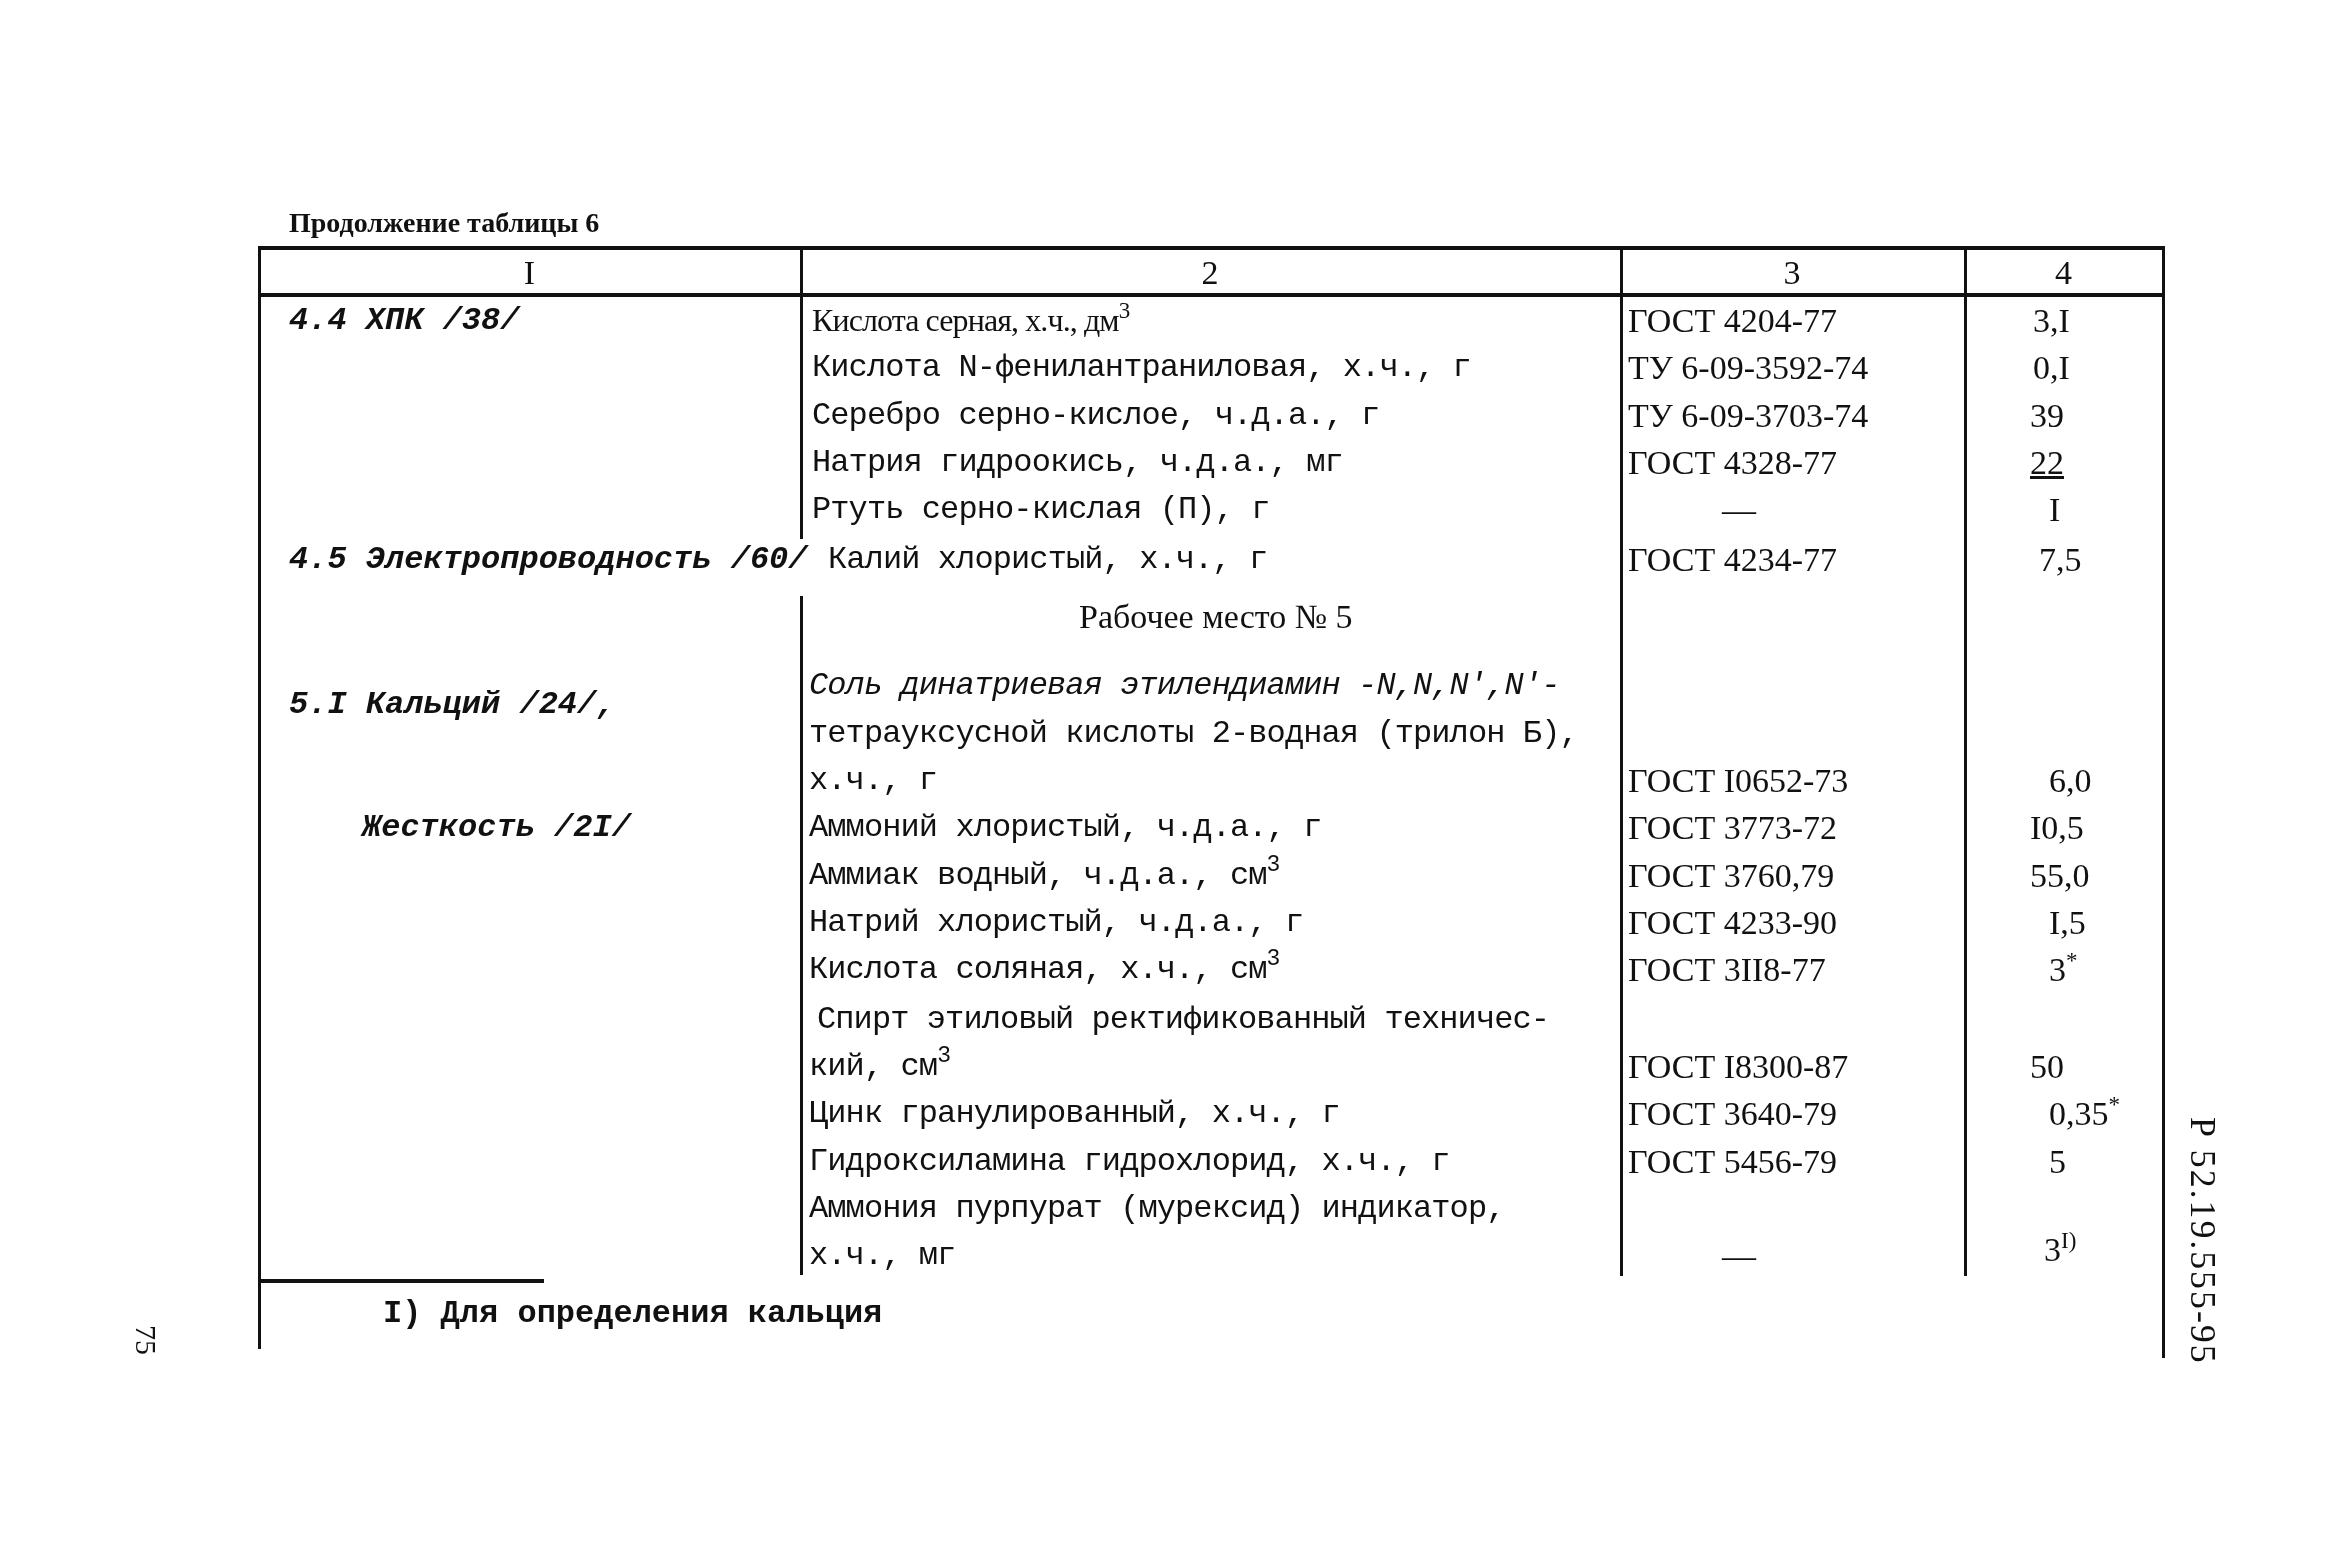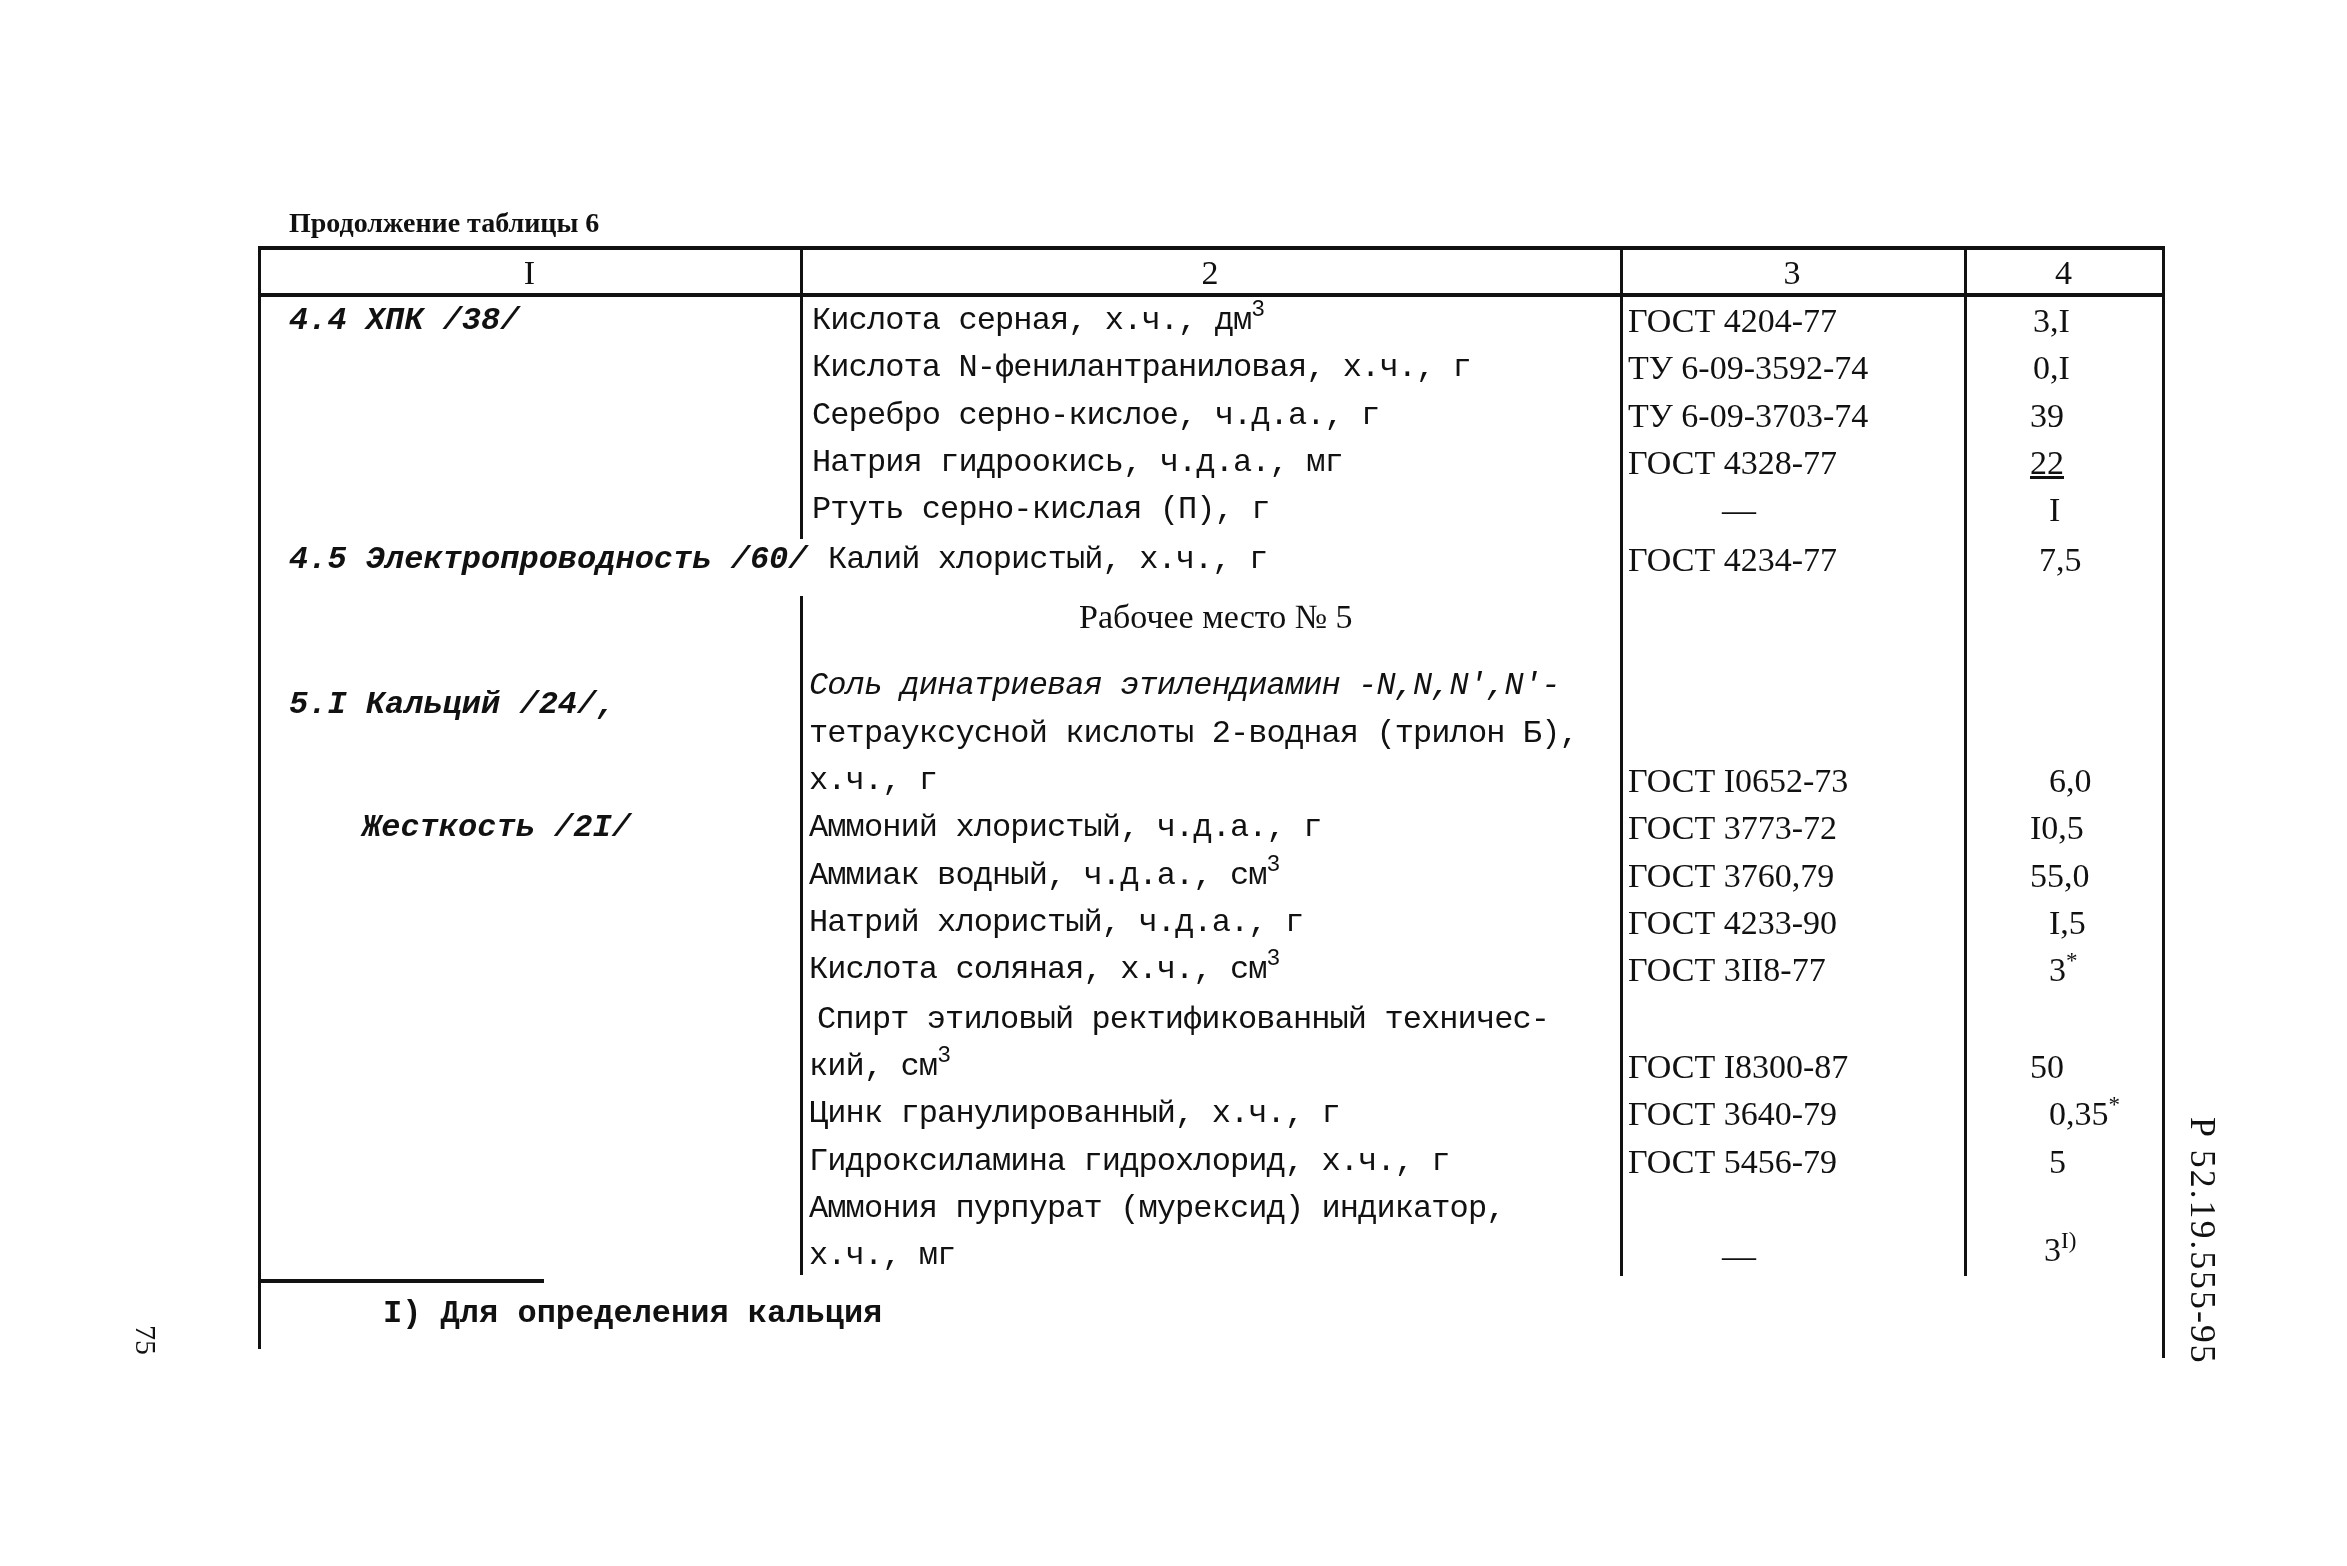--- a/index.html
+++ b/index.html
@@ -37,21 +37,21 @@
 <div class="vline" style="left:2162px; top:246px; height:1112px;"></div>
 <div class="hline" style="left:260px; top:1279px; width:284px; height:3.8px;"></div>
 
 <div class="hdr" style="left:260px; width:539px;">I</div>
 <div class="hdr" style="left:800px; width:820px;">2</div>
 <div class="hdr" style="left:1620px; width:344px;">3</div>
 <div class="hdr" style="left:1964px; width:199px;">4</div>
 
 <div>
   <div class="cell c1" style="left:289px; top:297px;">4.4 ХПК /38/</div>
-  <div class="cell c2" style="left:812px; top:297px;"><span>Кислота серная, х.ч., дм</span><sup>3</sup></div>
+  <div class="cell c2" style="left:812px; top:297px;font-family:Liberation Serif, serif;"><span>Кислота серная, х.ч., дм</span><sup>3</sup></div>
   <div class="cell c3" style="left:1628px; top:297px;">ГОСТ 4204-77</div>
   <div class="cell c4" style="left:2033px; top:297px;">3,I</div>
 </div>
 <div>
   <div class="cell c2" style="left:812px; top:344px;">Кислота N-фенилантраниловая, х.ч., г</div>
   <div class="cell c3" style="left:1628px; top:344px;">ТУ 6-09-3592-74</div>
   <div class="cell c4" style="left:2033px; top:344px;">0,I</div>
 </div>
 <div>
   <div class="cell c2" style="left:812px; top:392px;">Серебро серно-кислое, ч.д.а., г</div>

